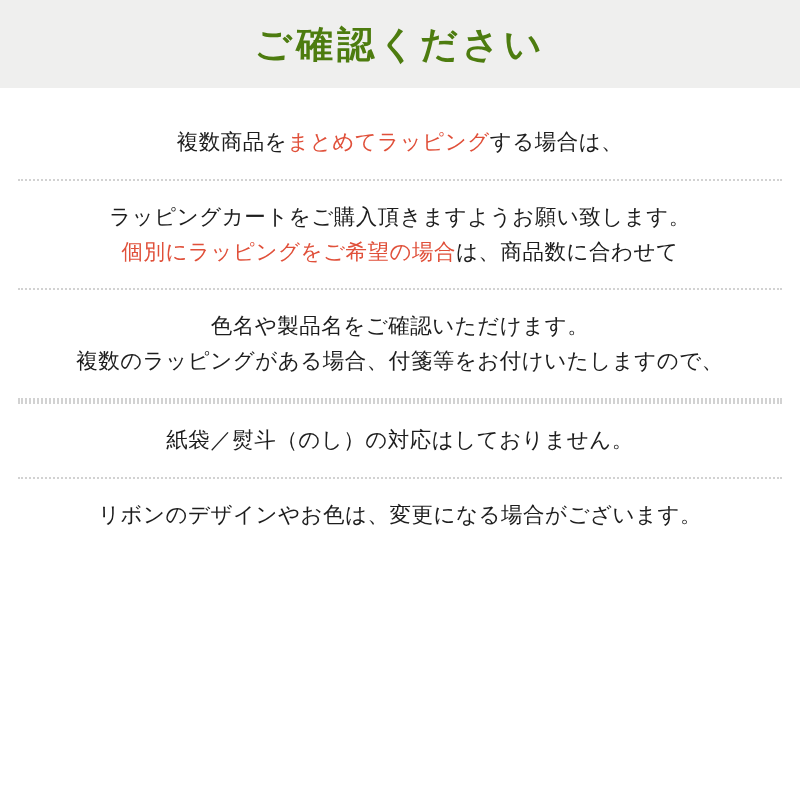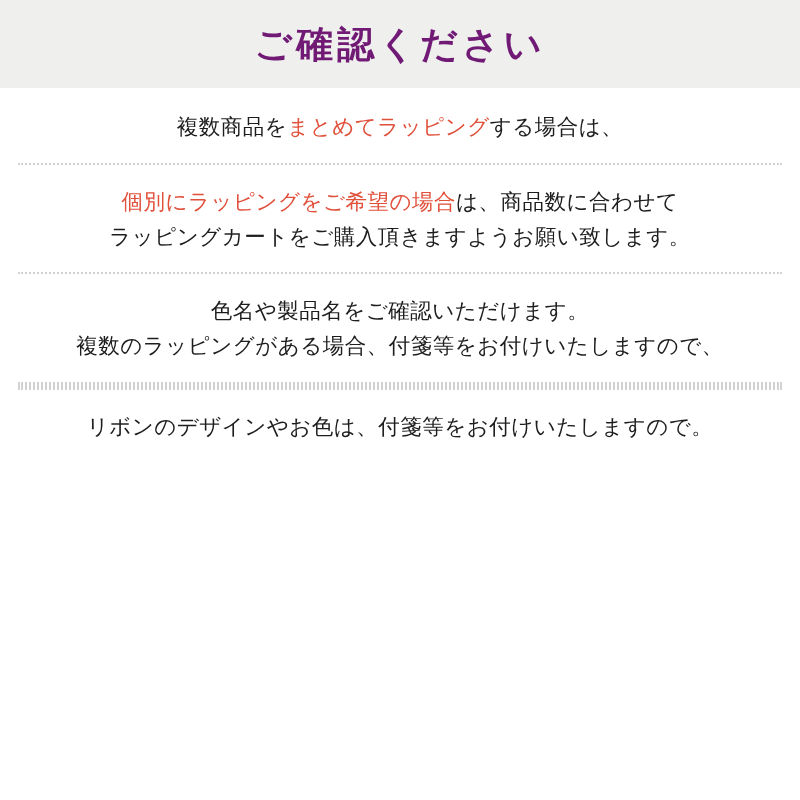--- a/index.html
+++ b/index.html
@@ -24,26 +24,27 @@
     height: 88px;
     background: #efefee;
     display: flex;
     align-items: center;
     justify-content: center;
   }
   .header-title {
     font-size: 37px;
     font-weight: bold;
     letter-spacing: 4px;
-    color: #701a75;
+    color: #4d7c0f;
     line-height: 1;
   }
   .content {
-    padding: 0 18px;
+    padding: 16px 18px;
     box-sizing: border-box;
+    font-family: Liberation Mono, monospace;
   }
   .block {
     padding: 20px 0 18px 0;
     text-align: center;
   }
   .block .line {
     font-size: 21.5px;
     line-height: 1.62;
     color: #1d1d1d;
     letter-spacing: 0.5px;
@@ -69,30 +70,33 @@
   <div class="header">
     <div class="header-title">ご確認ください</div>
   </div>
 
   <div class="content">
     <div class="block b1">
         <div class="line"><span>複数商品を</span><span class="hl">まとめてラッピング</span><span>する場合は、</span></div>
       </div>
     <div class="divider"></div>
     <div class="block b2">
+        <div class="line"><span>ラッピングカートをご購入頂きますようお願い致します。</span></div>
         <div class="line"><span class="hl">個別にラッピングをご希望の場合</span><span>は、商品数に合わせて</span></div>
-        <div class="line"><span>ラッピングカートをご購入頂きますようお願い致します。</span></div>
       </div>
     <div class="divider"></div>
     <div class="block">
         <div class="line"><span>色名や製品名をご確認いただけます。</span></div>
         <div class="line"><span>複数のラッピングがある場合、付箋等をお付けいたしますので、</span></div>
       </div>
     <div class="divider"></div>
     <div class="divider"></div>
     <div class="divider"></div>
+    <div class="block b7">
+        <div class="line"><span>紙袋／熨斗（のし）の対応はしておりません。</span></div>
+      </div>
     <div class="divider"></div>
     <div class="block b7">
-        <div class="line"><span>リボンのデザインやお色は、付箋等をお付けいたしますので。</span></div>
+        <div class="line"><span>リボンのデザインやお色は、変更になる場合がございます。</span></div>
       </div>
   </div>
 
 </div>
 
 </body></html>

